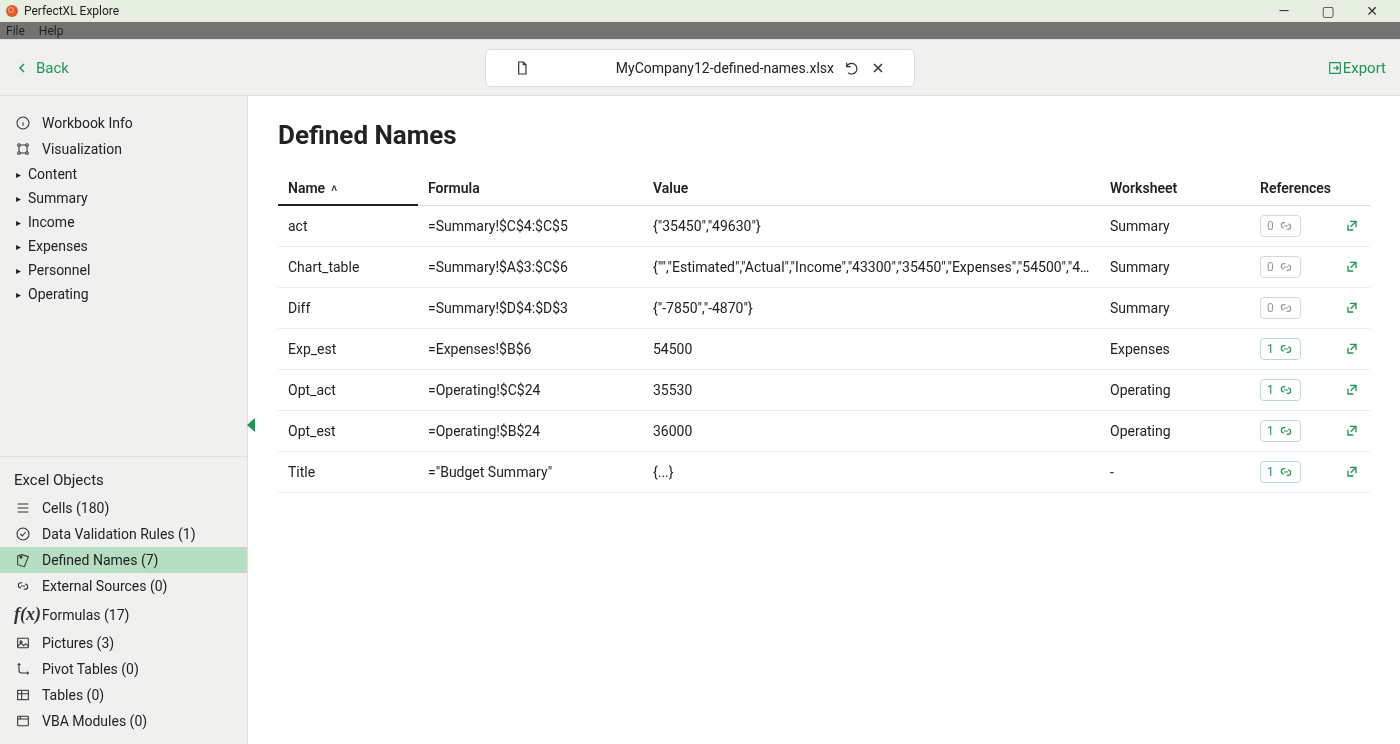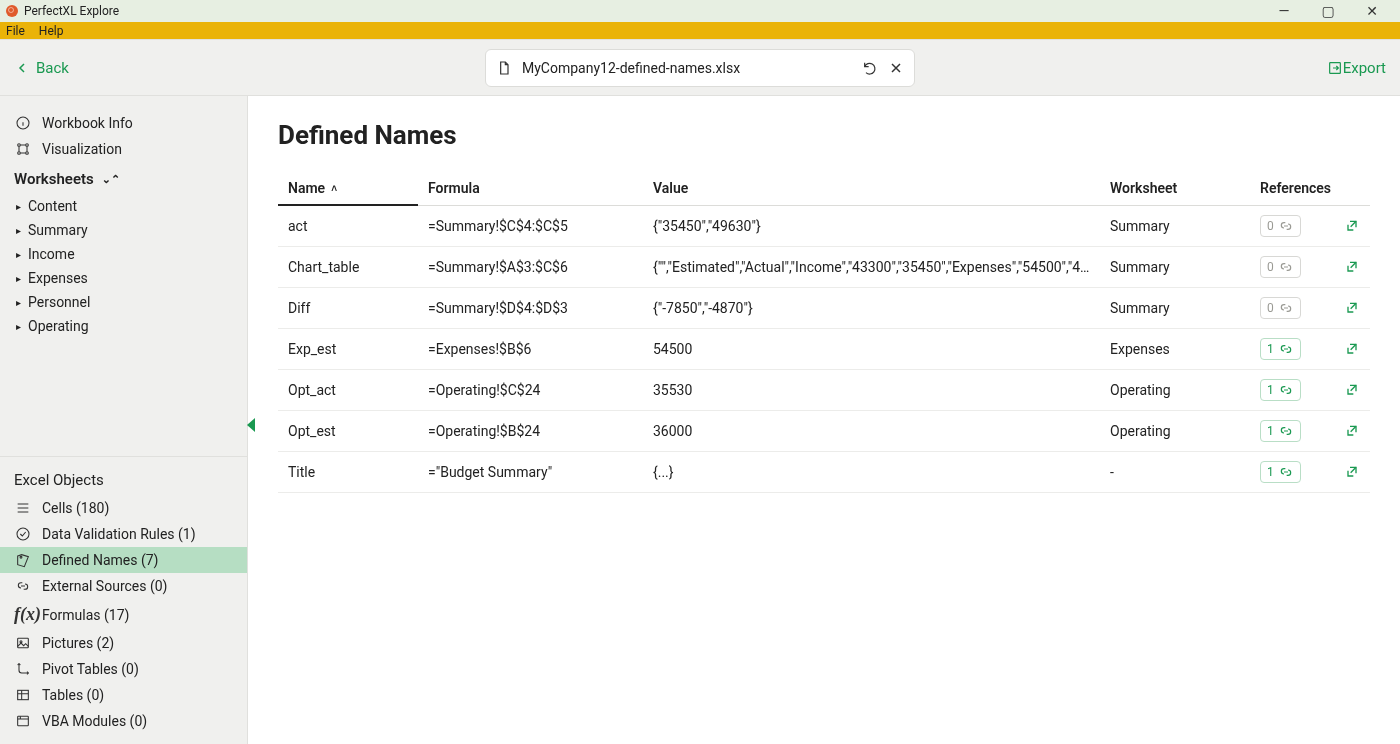--- a/index.html
+++ b/index.html
@@ -6,26 +6,26 @@
   body { font-family: -apple-system, BlinkMacSystemFont, "Segoe UI", Roboto, Arial, sans-serif; font-size: 14px; color: #222; background: #f0f0ee; width: 1400px; height: 744px; overflow: hidden; position: relative; }
 
   
   .titlebar { height: 22px; background: #e7efe2; display: flex; align-items: center; padding: 0 6px; font-size: 12px; }
   .titlebar .app-icon { width: 12px; height: 12px; background: #e05a2b; border-radius: 50%; margin-right: 6px; position: relative; }
   .titlebar .app-icon::after { content: ""; position: absolute; left: 2px; top: 2px; width: 4px; height: 4px; border: 1px solid #fff; border-radius: 50%; opacity: .5; }
   .titlebar .title { flex: 1; }
   .titlebar .win-btn { width: 44px; text-align: center; font-size: 14px; color: #333; cursor: pointer; }
 
   
-  .menubar { height: 18px; background: #eab308; display: flex; align-items: center; padding: 0 6px; font-size: 12px; gap: 14px; border-bottom: 1px solid #e2e2df; }
-
-  
-  .toolbar { height: 56px; background: #f0f0ee; display: flex; align-items: center; padding: 0 14px; border-bottom: 1px solid #e0e0dd; position: relative; }
+  .menubar { height: 18px; background: #737373; display: flex; align-items: center; padding: 0 6px; font-size: 12px; gap: 14px; border-bottom: 1px solid #e2e2df; }
+
+  
+  .toolbar { height: 56px; background: #f0f0ee; display: flex; align-items: center; padding: 0 14px; border-bottom: 1px solid #e0e0dd; position: relative; text-align: right; }
   .back-btn { display: flex; align-items: center; gap: 6px; color: #1a9951; font-size: 15px; cursor: pointer; }
-  .file-chip { position: absolute; left: 50%; transform: translateX(-50%); background: #fff; border: 1px solid #dcdcd9; border-radius: 6px; height: 38px; display: flex; align-items: center; padding: 0 10px; gap: 10px; min-width: 430px; }
+  .file-chip { position: absolute; left: 50%; transform: translateX(-50%); background: #fff; border: 1px solid #dcdcd9; border-radius: 6px; height: 38px; display: flex; align-items: center; padding: 0 28px; gap: 10px; min-width: 430px; }
   .file-chip .chip-name { flex: 1; font-size: 14px; color: #222; }
   .export-btn { margin-left: auto; display: flex; align-items: center; color: #1a9951; font-size: 15px; cursor: pointer; }
 
   
   .content-area { display: flex; height: calc(744px - 22px - 18px - 56px); }
 
   
   .sidebar { width: 248px; background: #f0f0ee; border-right: 1px solid #e0e0dd; display: flex; flex-direction: column; position: relative; }
   .sidebar-upper { padding: 14px 0 8px 0; }
   .sb-item { display: flex; align-items: center; gap: 10px; padding: 5px 14px; font-size: 14px; cursor: pointer; }
@@ -134,24 +134,20 @@
               <circle cx="6" cy="6" r="2"></circle>
               <circle cx="18" cy="6" r="2"></circle>
               <circle cx="6" cy="18" r="2"></circle>
               <circle cx="18" cy="18" r="2"></circle>
               <path d="M8 6h8M6 8v8M18 8v8M8 18h8"></path>
             </svg>
         </span>
         <span>Visualization</span>
       </div>
 
-      <div class="sb-section-title">
-        <span>Worksheets</span>
-        <span style="font-size:11px;">⌄⌃</span>
-      </div>
       <div class="ws-item">
           <span class="ws-caret">▸</span>
           <span>Content</span>
         </div>
       <div class="ws-item">
           <span class="ws-caret">▸</span>
           <span>Summary</span>
         </div>
       <div class="ws-item">
           <span class="ws-caret">▸</span>
@@ -203,21 +199,21 @@
       <div class="ex-item">
         <span class="ic"><span style="font-style:italic;font-family:serif;font-size:18px;font-weight:bold;">f(x)</span></span>
         <span>Formulas (17)</span>
       </div>
       <div class="ex-item">
         <span class="ic"><svg class="ico" viewBox="0 0 24 24" fill="none" stroke="#333" stroke-width="1.6">
               <rect x="4" y="5" width="16" height="14" rx="1"></rect>
               <circle cx="9" cy="10" r="1.5"></circle>
               <path d="M4 17l5-5 4 4 3-3 4 4"></path>
             </svg></span>
-        <span>Pictures (2)</span>
+        <span>Pictures (3)</span>
       </div>
       <div class="ex-item">
         <span class="ic"><svg class="ico" viewBox="0 0 24 24" fill="none" stroke="#333" stroke-width="1.6">
               <path d="M6 4v10a4 4 0 0 0 4 4h10"></path>
               <path d="M4 6l2-2 2 2M18 16l2 2-2 2"></path>
             </svg></span>
         <span>Pivot Tables (0)</span>
       </div>
       <div class="ex-item">
         <span class="ic"><svg class="ico" viewBox="0 0 24 24" fill="none" stroke="#333" stroke-width="1.6">

